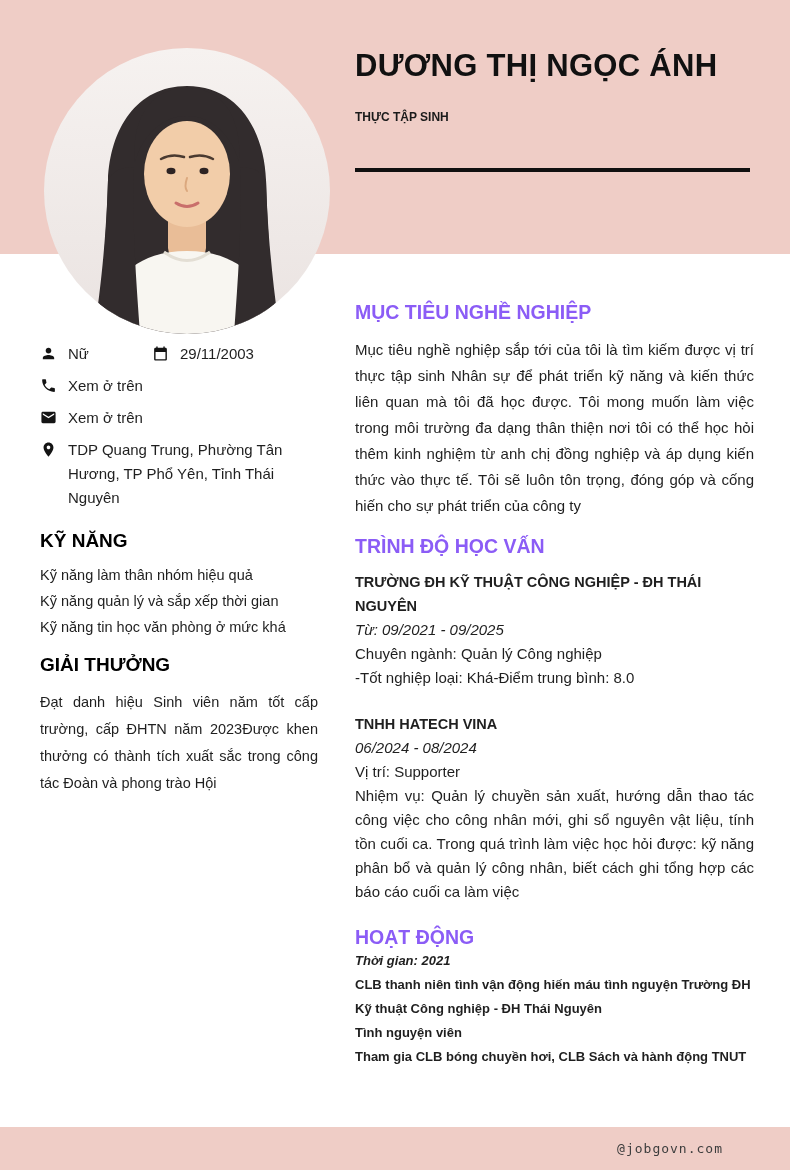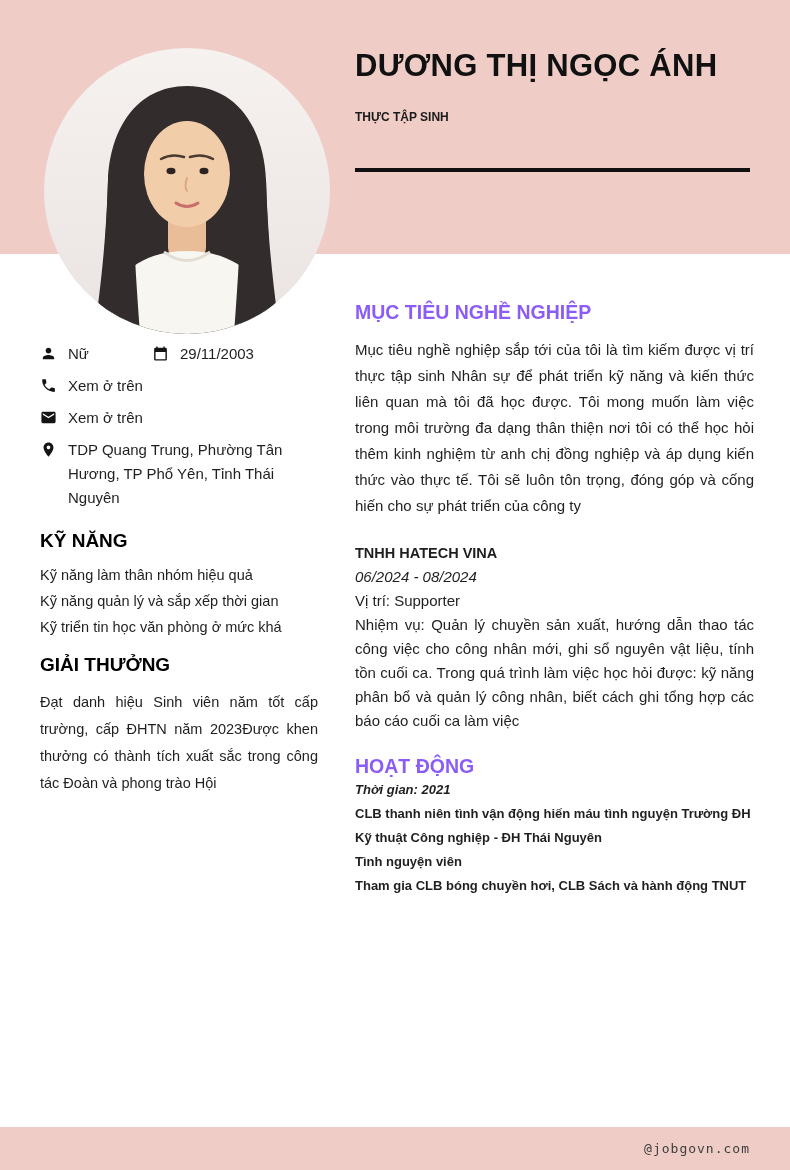--- a/index.html
+++ b/index.html
@@ -12,21 +12,21 @@
     overflow:hidden;
   }
   .band-top {
     position:absolute; left:0; top:0; width:790px; height:254px;
     background:#efcdc6;
   }
   .band-bottom {
     position:absolute; left:0; top:1127px; width:790px; height:43px;
     background:#efcdc6;
     display:flex; align-items:center; justify-content:flex-end;
-    padding-right:40px;
+    padding-right:67px;
   }
   .watermark {
     font-family:"DejaVu Sans Mono", monospace;
     font-size:13px; color:#3d3d3d; letter-spacing:1px;
   }
   .photo-wrap {
     position:absolute; left:44px; top:48px; width:286px; height:286px;
     border-radius:50%; overflow:hidden;
   }
   .photo-wrap svg { display:block; width:100%; height:100%; }
@@ -160,34 +160,43 @@
           <path d="M12 2C8.13 2 5 5.13 5 9c0 5.25 7 13 7 13s7-7.75 7-13c0-3.87-3.13-7-7-7zm0 9.5c-1.38 0-2.5-1.12-2.5-2.5s1.12-2.5 2.5-2.5 2.5 1.12 2.5 2.5-1.12 2.5-2.5 2.5z"></path>
         </svg>
     </span>
     <span class="addr-text">TDP Quang Trung, Phường Tân Hương, TP Phổ Yên, Tỉnh Thái Nguyên</span>
   </div>
 
   <div class="side-heading sk-head">KỸ NĂNG</div>
   <ul class="skill-list">
     <li>Kỹ năng làm thân nhóm hiệu quả</li>
     <li>Kỹ năng quản lý và sắp xếp thời gian</li>
-    <li>Kỹ triển tin học văn phòng ở mức khá</li>
+    <li>Kỹ năng tin học văn phòng ở mức khá</li>
   </ul>
 
   <div class="side-heading aw-head">GIẢI THƯỞNG</div>
   <div class="awards-body">Đạt danh hiệu Sinh viên năm tốt cấp trường, cấp ĐHTN năm 2023Được khen thưởng có thành tích xuất sắc trong công tác Đoàn và phong trào Hội</div>
 </div>
 
 <div class="right-col">
 
   <div class="sec-objective">
     <div class="sec-heading">MỤC TIÊU NGHỀ NGHIỆP</div>
     <div class="objective-body">Mục tiêu nghề nghiệp sắp tới của tôi là tìm kiếm được vị trí thực tập sinh Nhân sự để phát triển kỹ năng và kiến thức liên quan mà tôi đã học được. Tôi mong muốn làm việc trong môi trường đa dạng thân thiện nơi tôi có thể học hỏi thêm kinh nghiệm từ anh chị đồng nghiệp và áp dụng kiến thức vào thực tế. Tôi sẽ luôn tôn trọng, đóng góp và cống hiến cho sự phát triển của công ty</div>
   </div>
 
+  <div class="sec-education">
+    <div class="sec-heading">TRÌNH ĐỘ HỌC VẤN</div>
+    <div class="edu-lines">
+      <div class="sub-bold">TRƯỜNG ĐH KỸ THUẬT CÔNG NGHIỆP - ĐH THÁI NGUYÊN</div>
+      <div class="italic">Từ: 09/2021 - 09/2025</div>
+      <div>Chuyên ngành: Quản lý Công nghiệp</div>
+      <div>-Tốt nghiệp loại: Khá-Điểm trung bình: 8.0</div>
+    </div>
+  </div>
 
   <div class="sec-experience">
     <div class="exp-lines">
       <div class="sub-bold">TNHH HATECH VINA</div>
       <div class="italic">06/2024 - 08/2024</div>
       <div>Vị trí: Supporter</div>
       <div class="exp-desc">Nhiệm vụ: Quản lý chuyền sản xuất, hướng dẫn thao tác công việc cho công nhân mới, ghi sổ nguyên vật liệu, tính tồn cuối ca. Trong quá trình làm việc học hỏi được: kỹ năng phân bổ và quản lý công nhân, biết cách ghi tổng hợp các báo cáo cuối ca làm việc</div>
     </div>
   </div>
 

